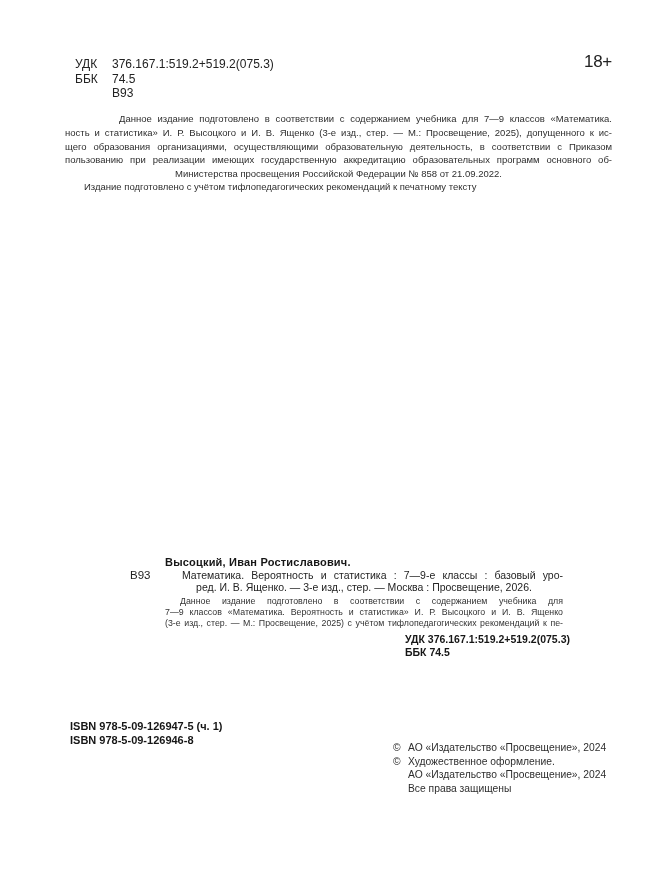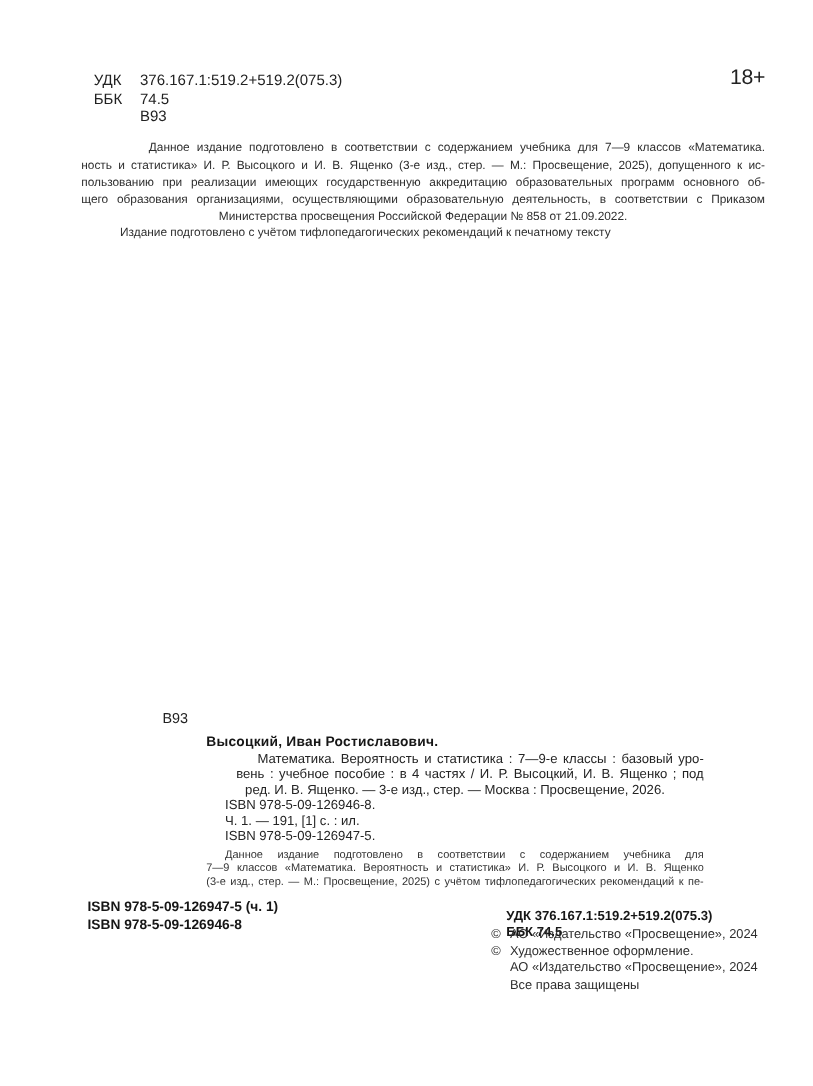--- a/index.html
+++ b/index.html
@@ -26,43 +26,43 @@
   
   .edition-note {
     position:absolute; left:65px; top:112px; width:547px;
     font-size:9.5px; line-height:13.6px; color:#2e2e2e;
   }
   .jline { text-align:justify; text-align-last:justify; overflow:hidden; max-height:14px; }
   .jlast { text-align:center; }
   .first-indent-lg { text-indent:54px; }
   
   .typhlo-note {
-    position:absolute; left:96px; top:181px;
+    position:absolute; left:84px; top:181px;
     font-size:9.5px; color:#2e2e2e;
   }
   
   .catalog-card { position:absolute; left:130px; top:556px; width:433px; }
   .card-sign {
     position:absolute; left:0; top:13px;
     font-size:11.5px; color:#222;
   }
   .card-content { margin-left:35px; width:398px; }
   .card-author {
     font-weight:bold; color:#161616;
-    font-size:11px; line-height:12.5px; letter-spacing:0.2px;margin-top:32px;
+    font-size:11px; line-height:12.5px; letter-spacing:0.2px;
   }
   .card-desc { font-size:10.5px; line-height:12.5px; color:#242424; }
-  .card-desc .jline { max-height:12.6px;margin-left:24px; }
+  .card-desc .jline { max-height:12.6px; }
   .first-indent-sm { text-indent:17px; }
   .card-isbn-lines { padding-left:15px; font-size:10.5px; line-height:12.5px; color:#242424; }
   .card-annotation { font-size:8.8px; line-height:11.2px; color:#333; margin-top:2px; }
   .card-annotation .jline { max-height:11.3px; }
   .first-indent-xs { text-indent:15px; }
   .card-udkbbk {
-    margin-left:240px; margin-top:16px;
+    margin-left:240px; margin-top:4px;
     font-weight:bold; color:#161616;
     font-size:10.5px; line-height:13px; white-space:nowrap;
   }
   
   .footer-isbn {
     position:absolute; left:70px; top:719px;
     font-weight:bold; color:#161616;
     font-size:11px; line-height:14px; white-space:nowrap;
   }
   .footer-copy {
@@ -91,40 +91,34 @@
       <span class="code-label"></span>
       <span>В93</span>
     </div>
   </div>
 
   <div class="age-badge">18+</div>
 
   <div class="edition-note">
     <div class="jline first-indent-lg">Данное издание подготовлено в соответствии с содержанием учебника для 7—9 классов «Математика. Вероят-</div>
     <div class="jline">ность и статистика» И. Р. Высоцкого и И. В. Ященко (3-е изд., стер. — М.: Просвещение, 2025), допущенного к ис-</div>
+    <div class="jline">щего образования организациями, осуществляющими образовательную деятельность, в соответствии с Приказом</div>
     <div class="jline">пользованию при реализации имеющих государственную аккредитацию образовательных программ основного об-</div>
-    <div class="jline">щего образования организациями, осуществляющими образовательную деятельность, в соответствии с Приказом</div>
     <div class="jlast">Министерства просвещения Российской Федерации № 858 от 21.09.2022.</div>
   </div>
 
   <div class="typhlo-note">Издание подготовлено с учётом тифлопедагогических рекомендаций к печатному тексту</div>
 
   <div class="catalog-card">
     <div class="card-sign">В93</div>
     <div class="card-content">
       <div class="card-author">Высоцкий, Иван Ростиславович.</div>
       <div class="card-desc">
         <div class="jline first-indent-sm">Математика. Вероятность и статистика : 7—9-е классы : базовый уро-</div>
-        <div class="jline">вень : учебное пособие : в 4 частях / И. Р. Высоцкий, И. В. Ященко ; под</div>
         <div class="jlast">ред. И. В. Ященко. — 3-е изд., стер. — Москва : Просвещение, 2026.</div>
-      </div>
-      <div class="card-isbn-lines">
-        <div>ISBN 978-5-09-126946-8.</div>
-        <div>Ч. 1. — 191, [1] с. : ил.</div>
-        <div>ISBN 978-5-09-126947-5.</div>
       </div>
       <div class="card-annotation">
         <div class="jline first-indent-xs">Данное издание подготовлено в соответствии с содержанием учебника для</div>
         <div class="jline">7—9 классов «Математика. Вероятность и статистика» И. Р. Высоцкого и И. В. Ященко</div>
         <div class="jline">(3-е изд., стер. — М.: Просвещение, 2025) с учётом тифлопедагогических рекомендаций к пе-</div>
       </div>
       <div class="card-udkbbk">
         <div>УДК 376.167.1:519.2+519.2(075.3)</div>
         <div>ББК 74.5</div>
       </div>

